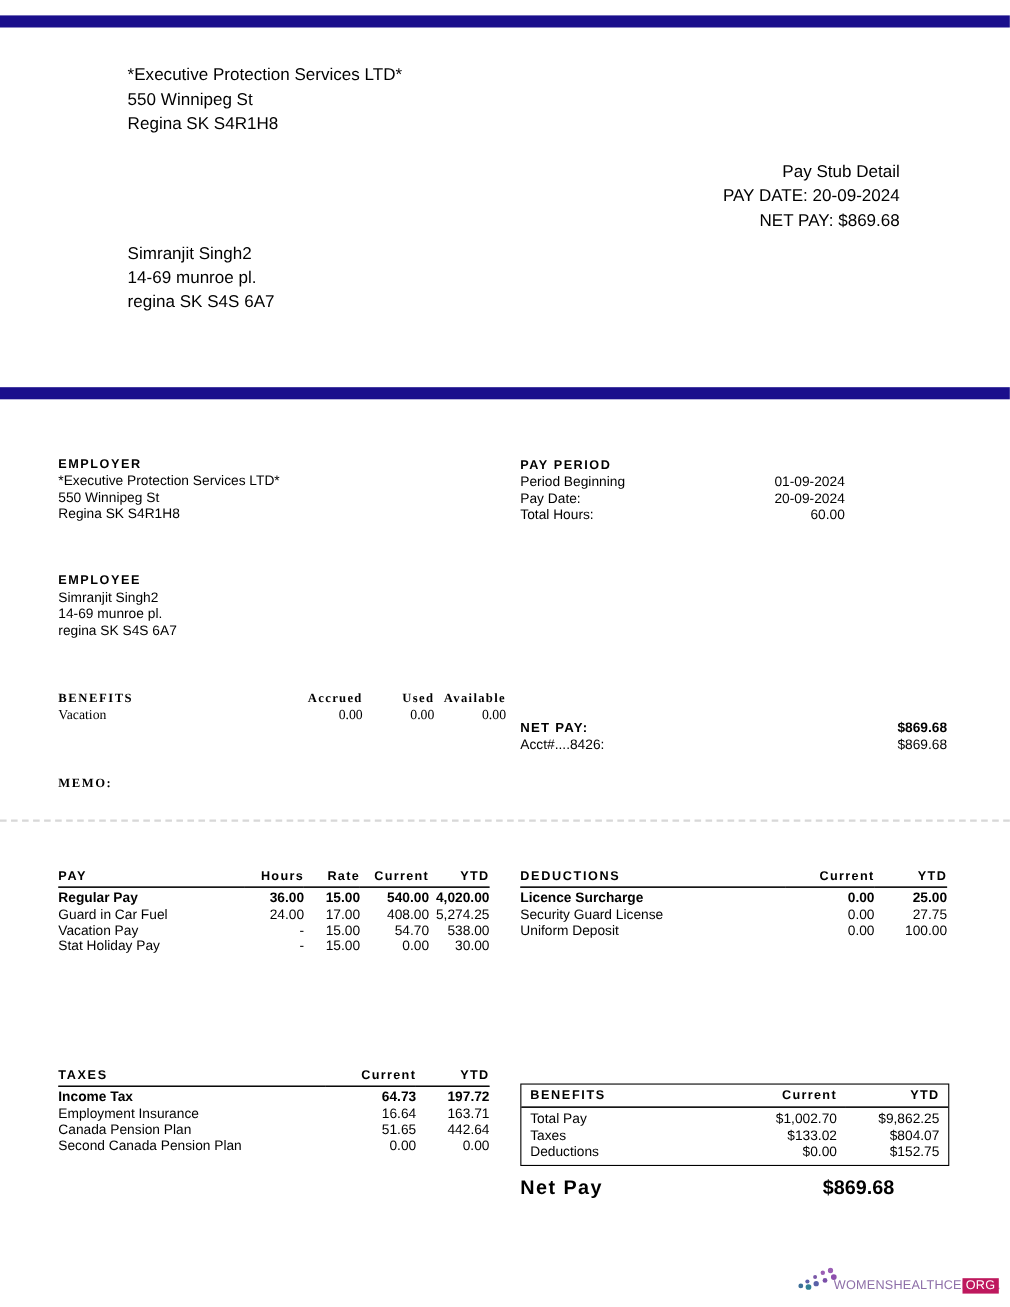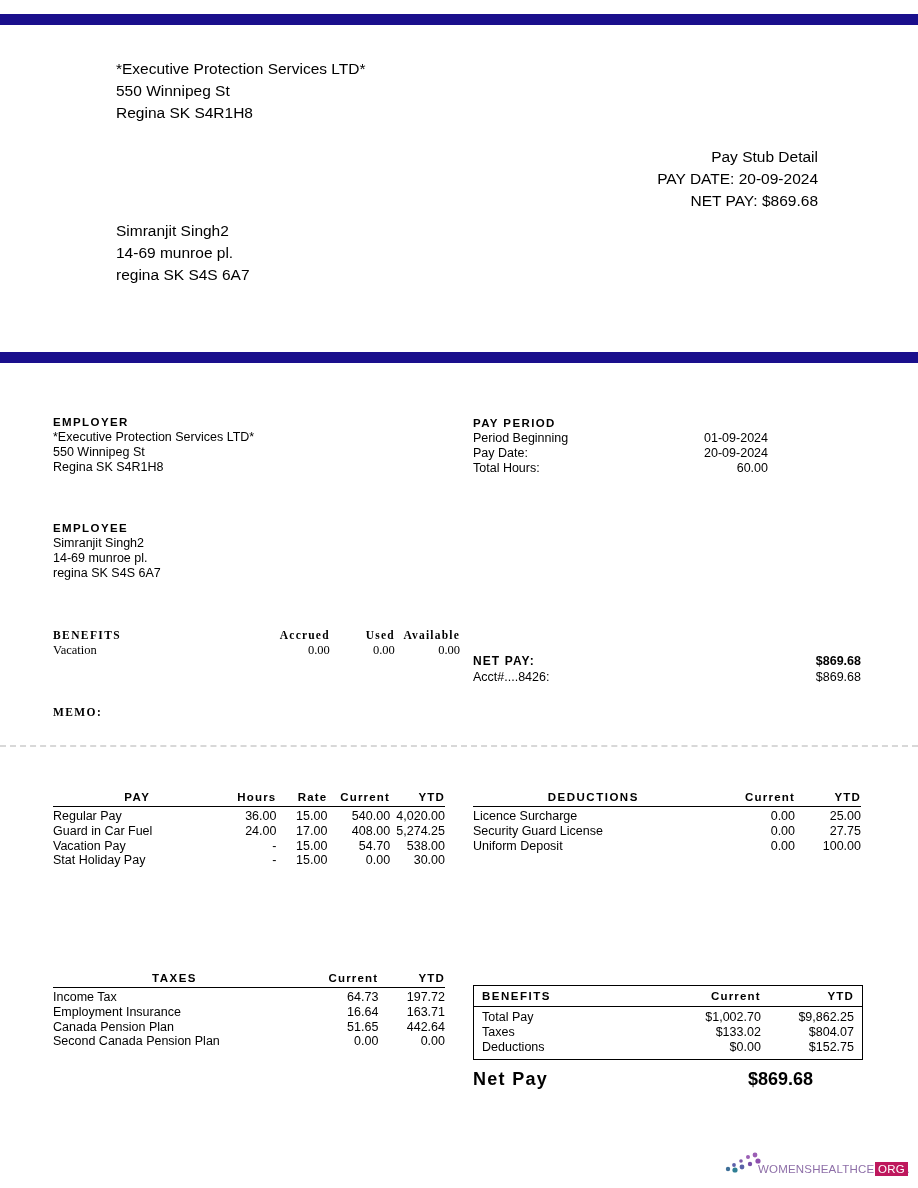--- a/index.html
+++ b/index.html
@@ -129,29 +129,29 @@
   .data-table { border-collapse: collapse; }
   .data-table th {
     font-size: 11.5px;
     font-weight: bold;
     letter-spacing: 1.2px;
     padding: 0 0 1px 0;
     border-bottom: 1.4px solid #000;
     white-space: nowrap;
     line-height: 15px;
   }
-  .data-table th.lbl { text-align: center; letter-spacing: 1.5px; }
+  .data-table th.lbl { text-align: left; letter-spacing: 1.5px; }
   .data-table th.num { text-align: right; }
   .data-table td {
     font-size: 12.5px;
     line-height: 14.8px;
     padding: 0;
     white-space: nowrap;
   }
-  .data-table tr.first-row td { padding-top: 2px; }
+  .data-table tr.first-row td { padding-top: 2px; font-weight: bold; }
   .data-table td.lbl { text-align: left; }
   .data-table td.num { text-align: right; }
 
   #pay-block        { left: 53px;  top: 790px; }
   #deductions-block { left: 473px; top: 790px; }
   #taxes-block      { left: 53px;  top: 971px; }
 
   #pay-block table        { width: 392px; }
   #deductions-block table { width: 388px; }
   #taxes-block table      { width: 392px; }

